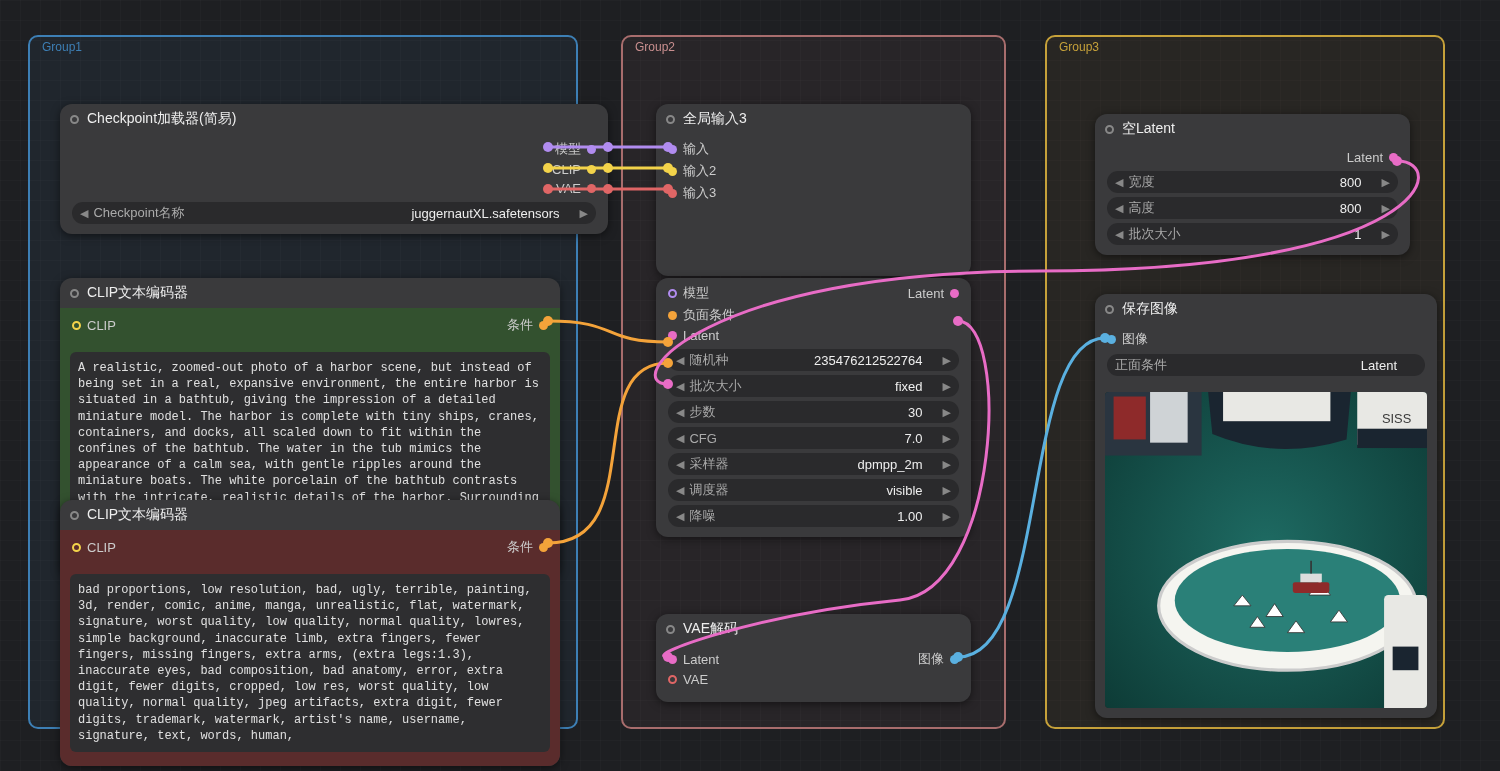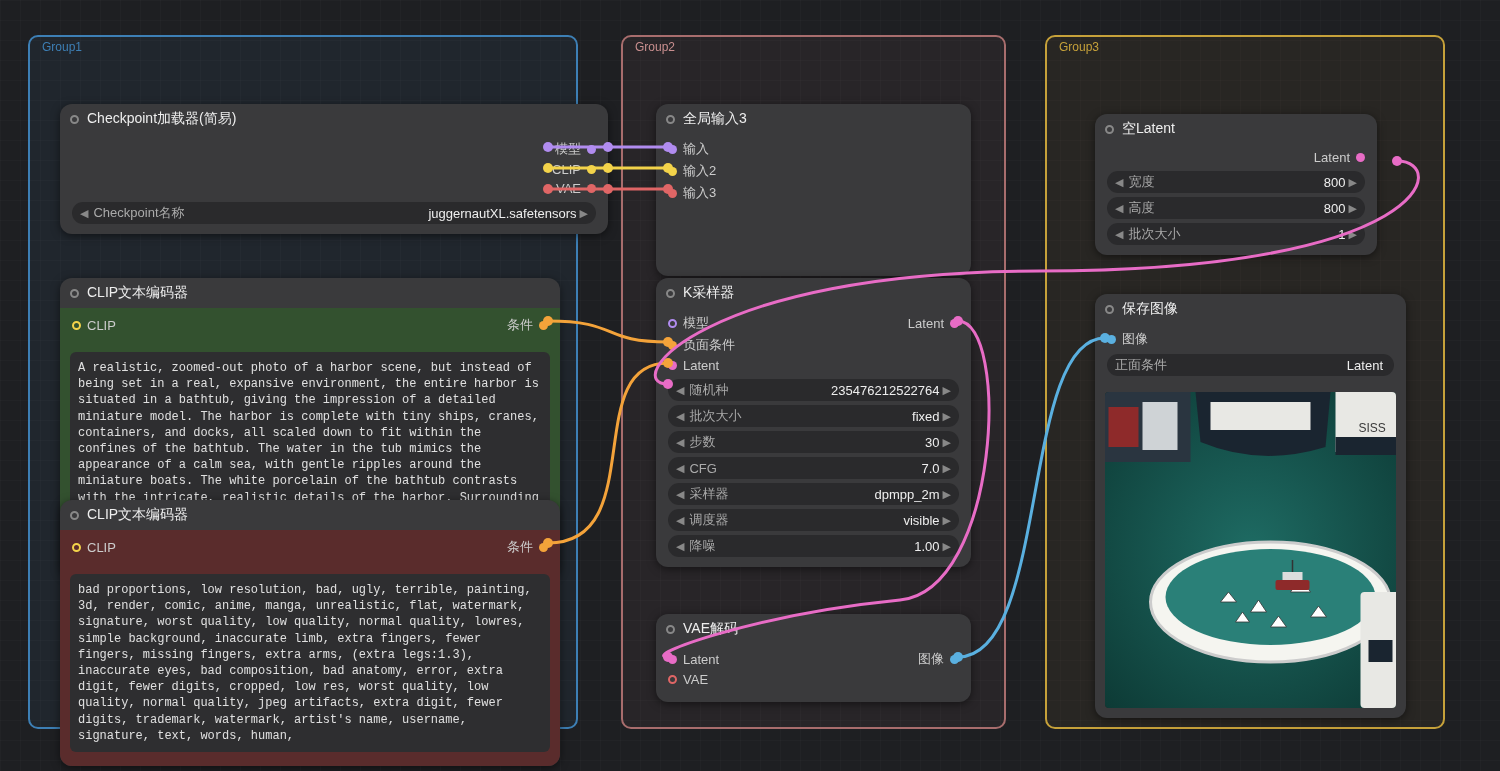--- a/index.html
+++ b/index.html
@@ -78,21 +78,21 @@
     height: 22px;
     display: flex;
     align-items: center;
     justify-content: space-between;
     padding: 0 8px;
     margin-top: 4px;
     font-size: 13px;
   }
   .widget .arrow { color: #888; font-size: 11px; cursor: pointer; user-select: none;}
   .widget .label { color: #aaa; flex: 0 0 auto;}
-  .widget .value { color: #eee; margin-left: auto; padding-right: 3px;}
+  .widget .value { color: #eee; margin-left: auto; padding-right: 20px;}
   .textarea {
     background: #2e2e30;
     border-radius: 6px;
     padding: 8px;
     font-family: "Courier New", monospace;
     font-size: 12px;
     line-height: 1.35;
     color: #e0e0e0;
     margin: 6px 10px 10px 10px;
     white-space: pre-wrap;
@@ -270,24 +270,20 @@
     <div class="port-row">
         <span class="port-left">
           <span class="dot dot-filled" style="background:#e06666;"></span>
           <span>输入3</span>
         </span>
       </div>
   </div>
 </div>
 
 <div class="node" style="left:656px; top:278px; width:315px;">
-  <div class="node-title-bar">
-    <span class="dot dot-hollow"></span>
-    <span>K采样器</span>
-  </div>
   <div class="node-body">
     <div class="port-row">
       <span class="port-left">
           <span class="dot" style="border:2px solid #b18cf0;"></span>
           <span>模型</span>
         </span>
       <span class="port-right">
           <span>Latent</span>
           <span class="dot dot-filled" style="background:#e86cc6;"></span>
         </span>
@@ -383,21 +379,21 @@
     </div>
     <div class="port-row">
         <span class="port-left">
           <span class="dot" style="border:2px solid #e06666;"></span>
           <span>VAE</span>
         </span>
       </div>
   </div>
 </div>
 
-<div class="node" style="left:1095px; top:114px; width:282px;">
+<div class="node" style="left:1095px; top:114px; width:315px;">
   <div class="node-title-bar">
     <span class="dot dot-hollow"></span>
     <span>空Latent</span>
   </div>
   <div class="node-body">
     <div class="port-row">
         <span class="port-right">
           <span>Latent</span>
           <span class="dot dot-filled" style="background:#e86cc6;"></span>
         </span>
@@ -424,21 +420,21 @@
             <span class="arrow">◀</span>
             <span class="label">批次大小</span>
           </span>
           <span class="value">1</span>
           <span class="arrow">▶</span>
         </div>
       </div>
   </div>
 </div>
 
-<div class="node" style="left:1095px; top:294px; width:311px;">
+<div class="node" style="left:1095px; top:294px; width:342px;">
   <div class="node-title-bar">
     <span class="dot dot-hollow"></span>
     <span>保存图像</span>
   </div>
   <div class="node-body">
     <div class="port-row">
         <span class="port-left">
           <span class="dot dot-filled" style="background:#5ab0e0;"></span>
           <span>图像</span>
         </span>

